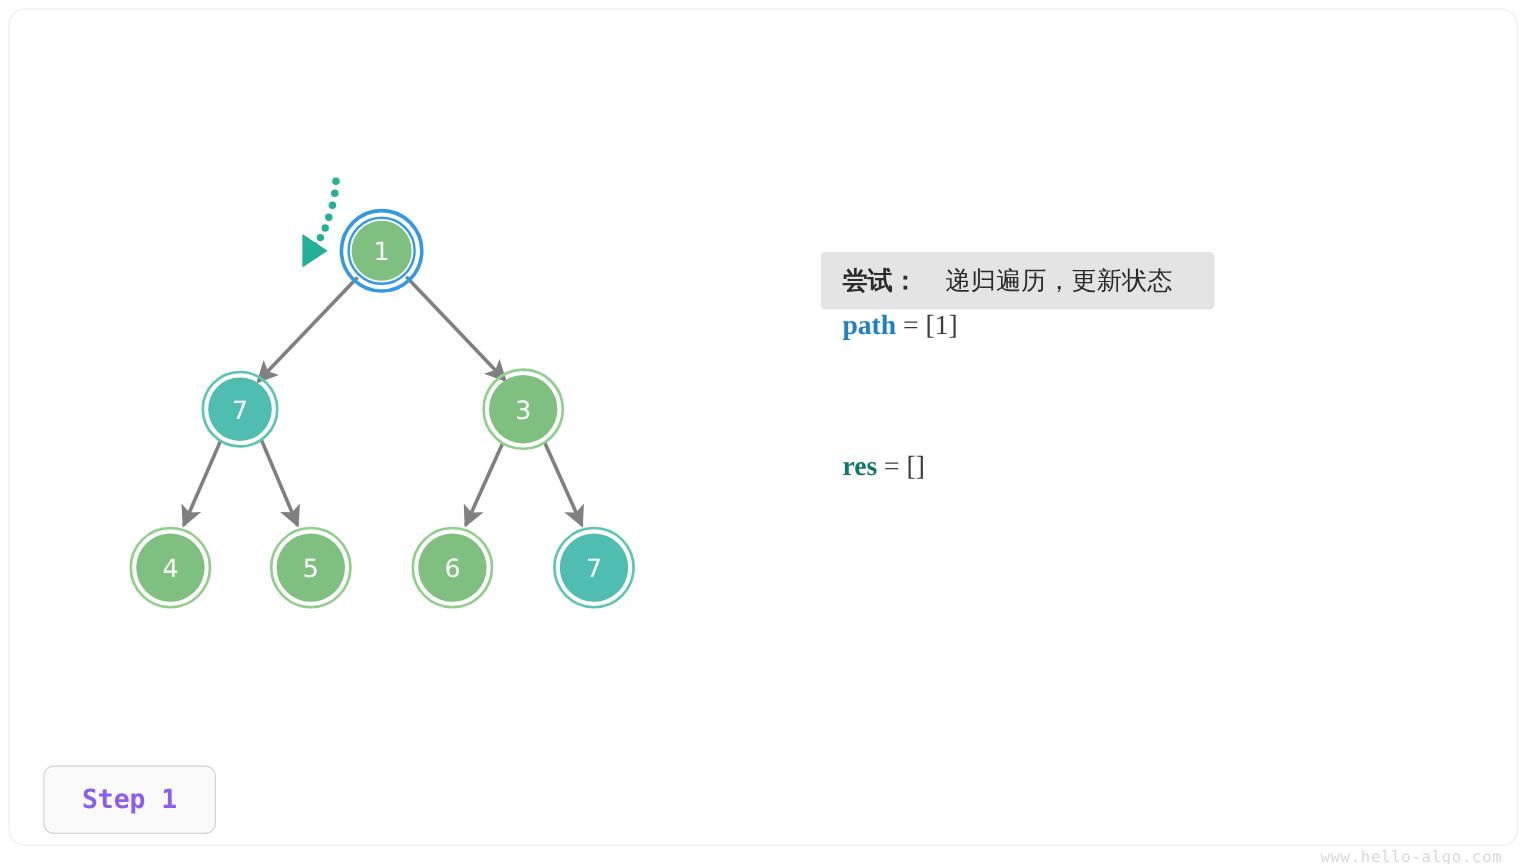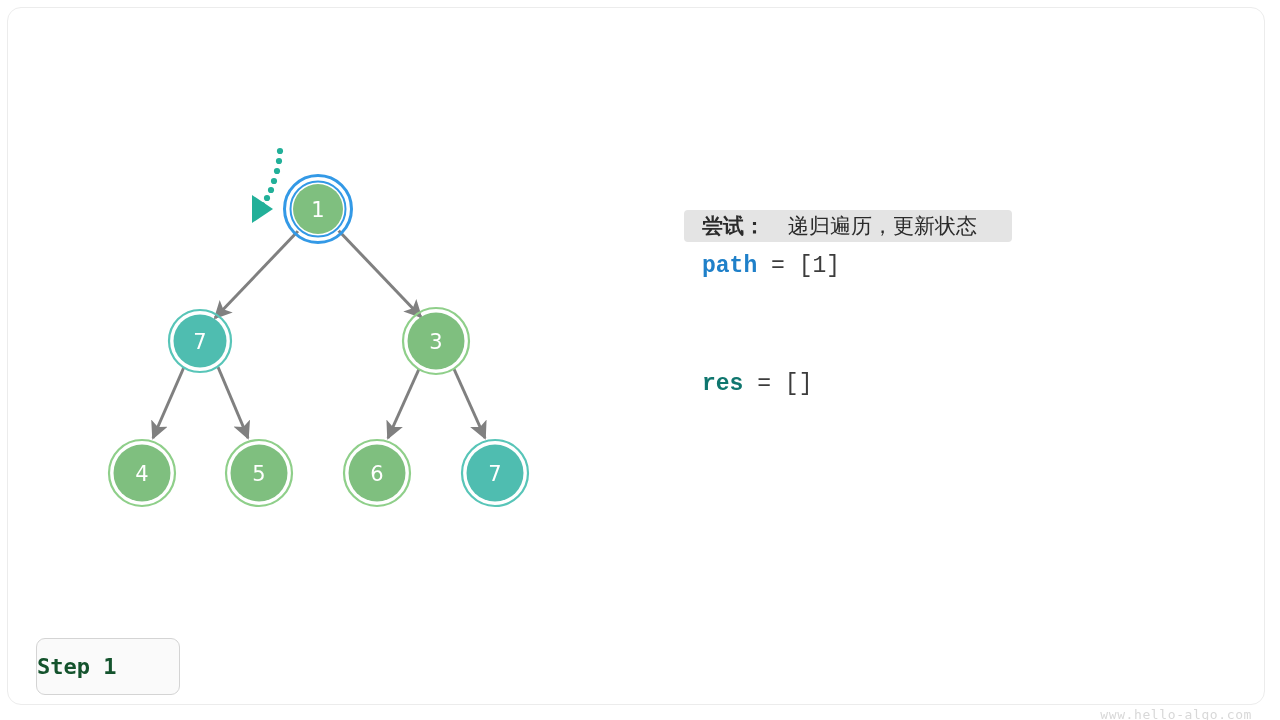--- a/index.html
+++ b/index.html
@@ -47,21 +47,21 @@
     dominant-baseline: central;
   }
   
   #info-panel {
     position: absolute;
     left: 684px;
     top: 210px;
     width: 420px;
   }
   .info-row {
-    height: 32px;
+    height: 48px;
     display: flex;
     align-items: center;
     padding-left: 18px;
     box-sizing: border-box;
     font-size: 21px;
     color: #2b2b2b;
     white-space: pre;
     text-align: right;
   }
   .info-row.highlight {
@@ -73,24 +73,24 @@
     font-weight: bold;
     font-family: "DejaVu Sans", "Liberation Sans", sans-serif;
   }
   .cn-text {
     font-family: "DejaVu Sans", "Liberation Sans", sans-serif;
     margin-left: 23px;
   }
   .code-row {
     height: 48px;
     display: flex;
-    align-items: center;
+    align-items: flex-start;
     padding-left: 18px;
     box-sizing: border-box;
-    font-family: Liberation Mono, monospace;
+    font-family: Liberation Serif, serif;
     font-size: 23px;
     white-space: pre;
   }
   .var-path {
     color: #1f80c9;
     font-weight: bold;
   }
   .var-res {
     color: #0f766e;
     font-weight: bold;
@@ -106,25 +106,25 @@
     position: absolute;
     left: 36px;
     top: 638px;
     width: 144px;
     height: 57px;
     border: 1.5px solid #d4d4d4;
     border-radius: 9px;
     background: #fafafa;
     display: flex;
     align-items: center;
-    justify-content: flex-start;
+    justify-content: center;
     font-family: "DejaVu Sans Mono", "Liberation Mono", monospace;
     font-size: 22px;
     font-weight: bold;
-    color: #14532d;
+    color: #8b5cf6;
     box-sizing: border-box;
   }
   
   #watermark {
     position: absolute;
     right: 28px;
     top: 707px;
     font-family: "DejaVu Sans Mono", "Liberation Mono", monospace;
     font-size: 13px;
     color: #d8d8d8;

